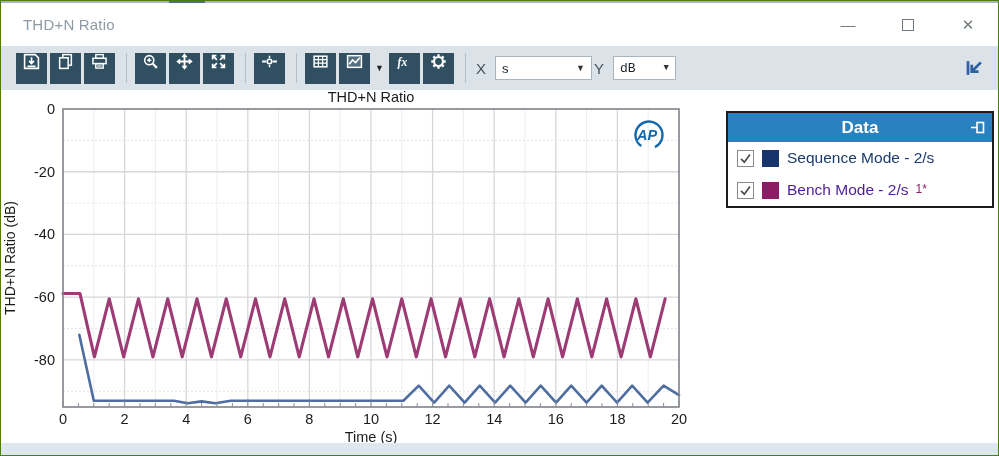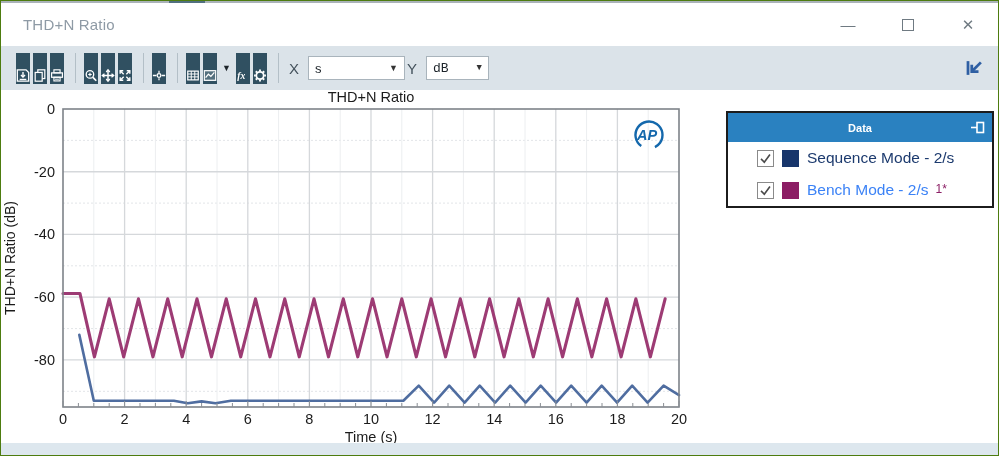--- a/index.html
+++ b/index.html
@@ -15,21 +15,21 @@
     display:flex;align-items:center;padding-left:22px;}
   .win-title{font-size:15px;color:#8e9aa5;letter-spacing:.2px;}
   .win-controls{margin-left:auto;display:flex;align-items:center;height:100%;}
   .win-btn{width:60px;height:100%;display:flex;align-items:center;justify-content:center;
     color:#6f7a82;font-size:15px;cursor:default;}
   .maxbox{width:12px;height:12px;border:1px solid #6f7a82;}
 
   
   .toolbar{position:absolute;top:45px;left:0;right:0;height:44px;background:#dbe3e9;
     display:flex;align-items:center;padding-left:15px;}
-  .tb-btn{width:14px;height:31px;background:#305061;display:flex;align-items:flex-end;
+  .tb-btn{width:31px;height:31px;background:#305061;display:flex;align-items:flex-start;
     justify-content:center;margin-right:3px;flex:0 0 auto;}
   .tb-btn svg{display:block;}
   .tb-sep{width:1px;height:30px;background:#b3bfc7;margin:0 8px;flex:0 0 auto;}
   .dd-arrow{font-size:9px;color:#1d242a;margin:0 5px 0 2px;}
   .xy-label{font-size:15px;color:#44525c;margin:0 9px 0 2px;}
   .tb-select{height:24px;background:#fff;border:1px solid #a9b4bc;display:flex;
     align-items:center;justify-content:space-between;padding:0 6px;font-size:13px;color:#1d242a;}
   .sel-x{width:97px;}
   .sel-y{width:63px;font-family:Liberation Mono, monospace;}
   .sel-arrow{font-size:9px;color:#333;margin-left:6px;}
@@ -37,23 +37,23 @@
 
   
   .content{position:absolute;top:89px;left:0;right:0;bottom:0;background:#fff;}
   #chart-svg{position:absolute;left:0;top:0;}
   .bottom-strip{position:absolute;left:0;right:0;bottom:0;height:12px;background:#dde7ee;}
 
   
   .legend{position:absolute;left:725px;top:21px;width:268px;background:#fff;
     border:2px solid #1c1c1c;}
   .legend-header{height:29px;background:#2a81c0;color:#fff;display:flex;align-items:center;
-    justify-content:center;font-weight:bold;font-size:11px;position:relative;}
+    justify-content:center;font-weight:bold;font-size:17px;position:relative;}
   .pin{position:absolute;right:6px;top:7px;}
-  .legend-row{display:flex;align-items:center;height:32px;padding-left:15px;margin-left:14px;}
+  .legend-row{display:flex;align-items:center;height:32px;padding-left:9px;}
   .checkbox{width:17px;height:17px;border:1px solid #8a8a8a;background:#fff;
     display:flex;align-items:center;justify-content:center;margin-right:8px;flex:0 0 auto;}
   .swatch{width:17px;height:17px;margin-right:8px;flex:0 0 auto;}
   .lg-label{font-size:15.5px;}
   .lg-suffix{font-size:12px;margin-left:7px;position:relative;top:-1px;}
 </style>
 </head>
 <body>
 
 <div class="window">
@@ -289,20 +289,20 @@
         <span class="lg-label" style="color: rgb(28, 58, 110);">Sequence Mode - 2/s</span>
         <span class="lg-suffix" style="color: rgb(28, 58, 110);"></span>
       </div>
       <div class="legend-row">
         <div class="checkbox">
           <svg width="13" height="13" viewBox="0 0 16 16">
             <path d="M2.5 8.5 L6.5 12.5 L13.5 3" fill="none" stroke="#4a4a4a" stroke-width="2"></path>
           </svg>
         </div>
         <div class="swatch" style="background: rgb(140, 29, 100);"></div>
-        <span class="lg-label" style="color: #3b82f6;">Bench Mode - 2/s</span>
+        <span class="lg-label" style="color: #4c1d95;">Bench Mode - 2/s</span>
         <span class="lg-suffix" style="color: rgb(140, 32, 102);">1*</span>
       </div>
     </div>
 
     <div class="bottom-strip"></div>
   </div>
 </div>
 
 </body></html>

